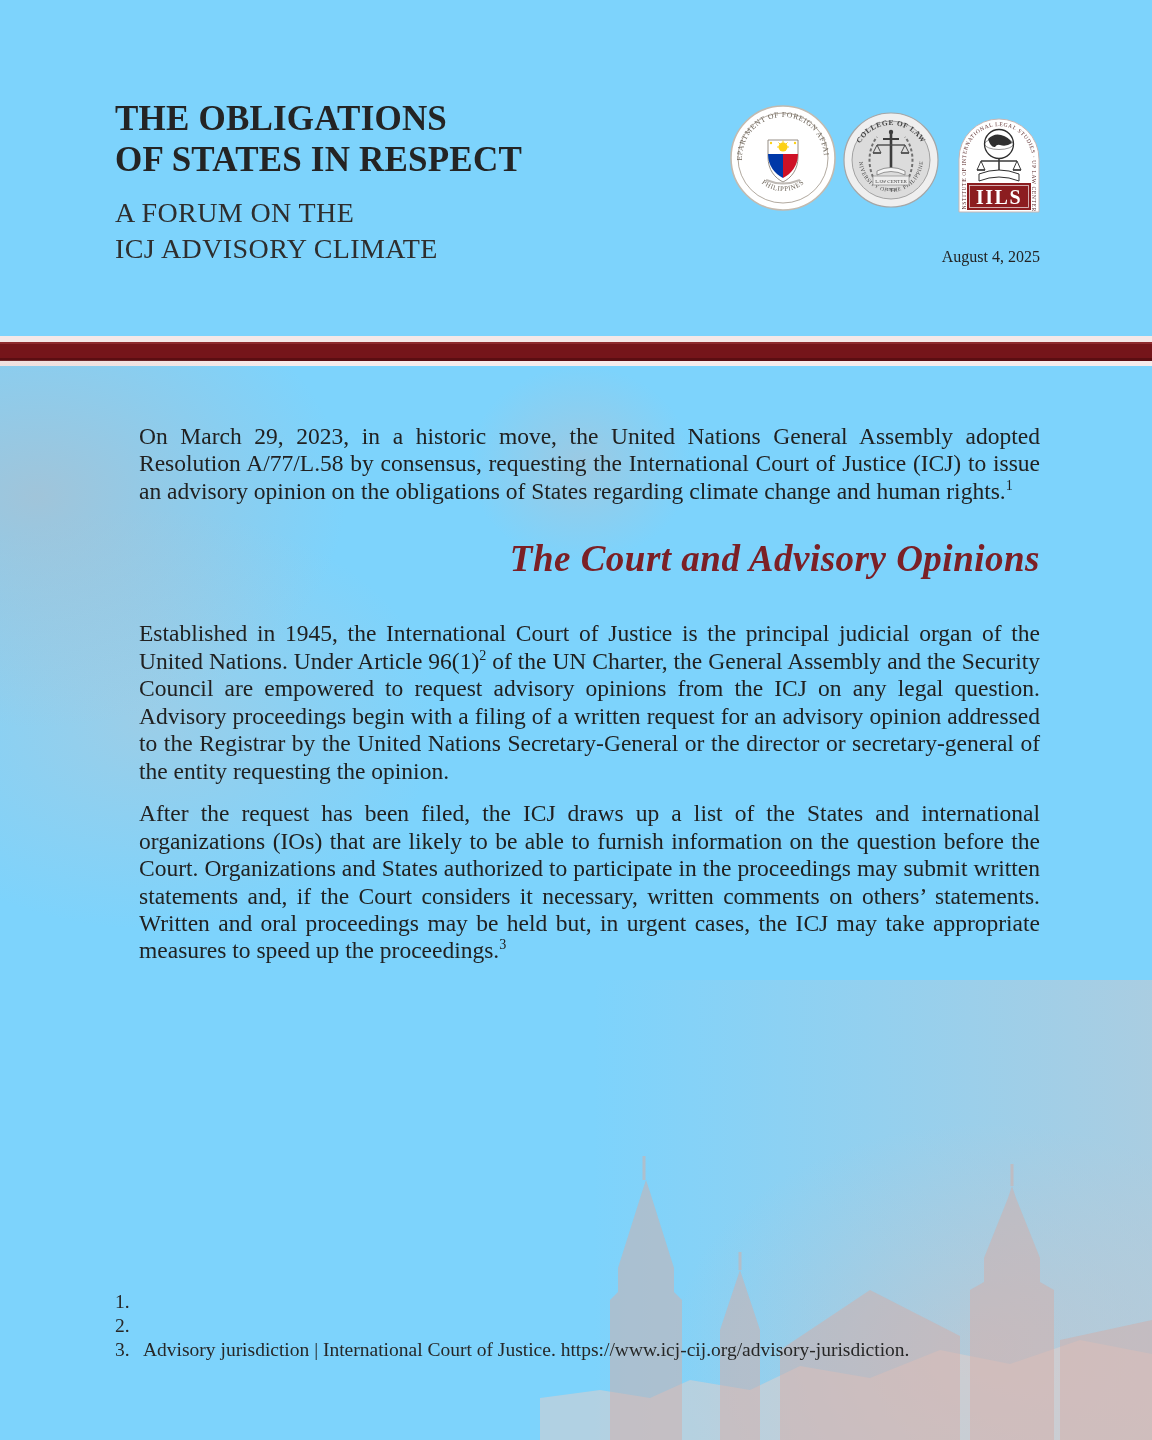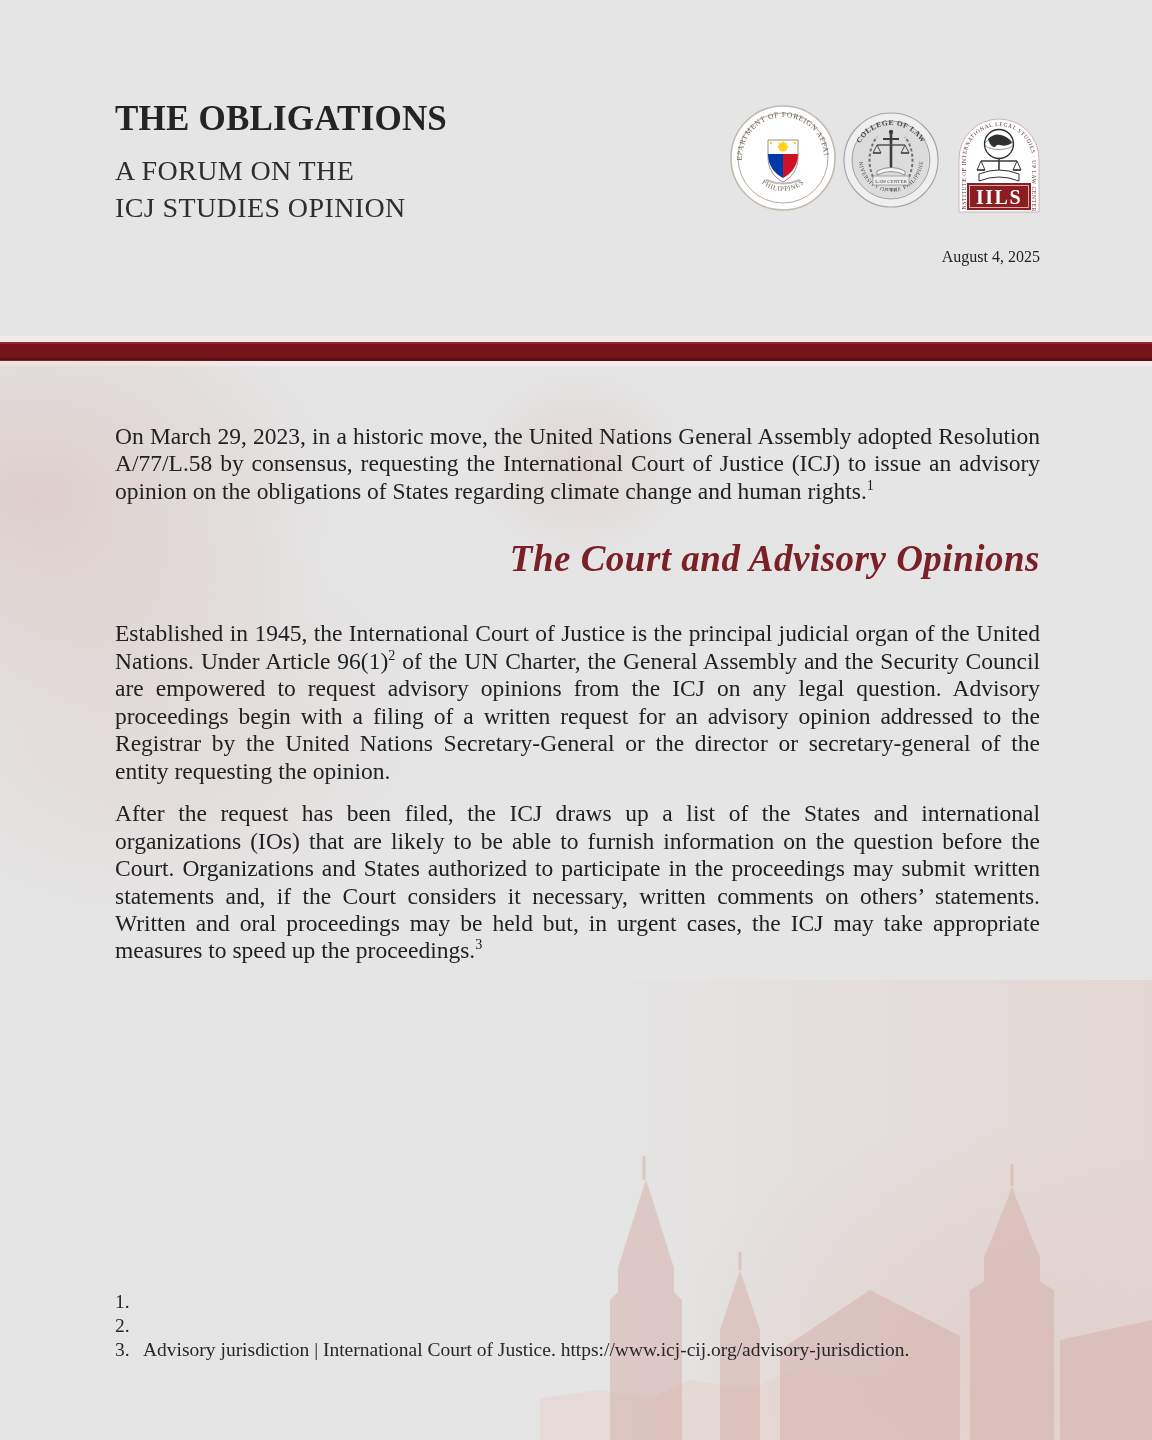--- a/index.html
+++ b/index.html
@@ -1,18 +1,18 @@
 <!DOCTYPE html>
 <html><head>
 <meta charset="utf-8">
 <style>
   html,body { margin:0; padding:0; background:#ffffff; }
   .page {
     position:relative; width:1152px; height:1440px; margin:0 auto;
-    background:#e5e5e5; overflow:hidden;
+    background:#7dd3fc; overflow:hidden;
     font-family:"Liberation Serif", serif; color:#212121;
   }
 
   
   .title-block { position:absolute; left:115px; top:98px; z-index:2; }
   .doc-title { margin:0; font-size:35px; font-weight:bold; color:#242424;
     line-height:1.18; letter-spacing:0.2px; }
   .doc-title span { display:block; }
   .doc-subtitle { margin:14px 0 0 0; font-size:28px; font-weight:normal;
     color:#2e2e2e; line-height:1.3; letter-spacing:0.4px; }
@@ -28,21 +28,21 @@
   
   .bar-halo-top { position:absolute; top:336px; left:0; width:100%; height:6px;
     background:#f4e8e8; }
   .accent-bar { position:absolute; top:342px; left:0; width:100%; height:19px;
     background:#75151a;
     box-shadow: inset 0 2px 0 #8e2b2e, inset 0 -3px 0 #5b0e12; }
   .bar-halo-bottom { position:absolute; top:361px; left:0; width:100%; height:5px;
     background:#f6ebeb; }
 
   
-  .content { position:absolute; top:366px; left:0; right:0; bottom:0; }
+  .content { position:absolute; top:366px; left:0; right:0; bottom:0;padding-left:24px; }
 
   
   .wash-left { position:absolute; top:-6px; left:0; width:460px; height:620px;
     pointer-events:none;
     background:
       radial-gradient(ellipse 430px 320px at 8% 22%, rgba(209,176,170,0.42), rgba(209,176,170,0) 72%),
       radial-gradient(ellipse 390px 280px at 32% 58%, rgba(219,194,188,0.32), rgba(219,194,188,0) 75%);
   }
   .wash-center-top { position:absolute; top:-6px; left:420px; width:320px; height:260px;
     pointer-events:none;
@@ -78,24 +78,25 @@
 </style>
 </head>
 <body>
 
 <div class="page">
 
   <header>
     <div class="title-block">
       <h1 class="doc-title">
         <span>THE OBLIGATIONS</span>
+        <span>OF STATES IN RESPECT</span>
       </h1>
       <h2 class="doc-subtitle">
         <span>A FORUM ON THE</span>
-        <span>ICJ STUDIES OPINION</span>
+        <span>ICJ ADVISORY CLIMATE</span>
       </h2>
     </div>
 
     <div class="logo-row">
 
       <svg width="110" height="112" viewBox="0 0 110 112">
         <circle cx="55" cy="56" r="52" fill="#ffffff" stroke="#c3baaf" stroke-width="1.6"></circle>
         <circle cx="55" cy="56" r="45" fill="none" stroke="#9d9386" stroke-width="0.8"></circle>
         <defs>
           <path id="dfaTop" d="M 14,56 A 41,41 0 0 1 96,56" fill="none"></path>

